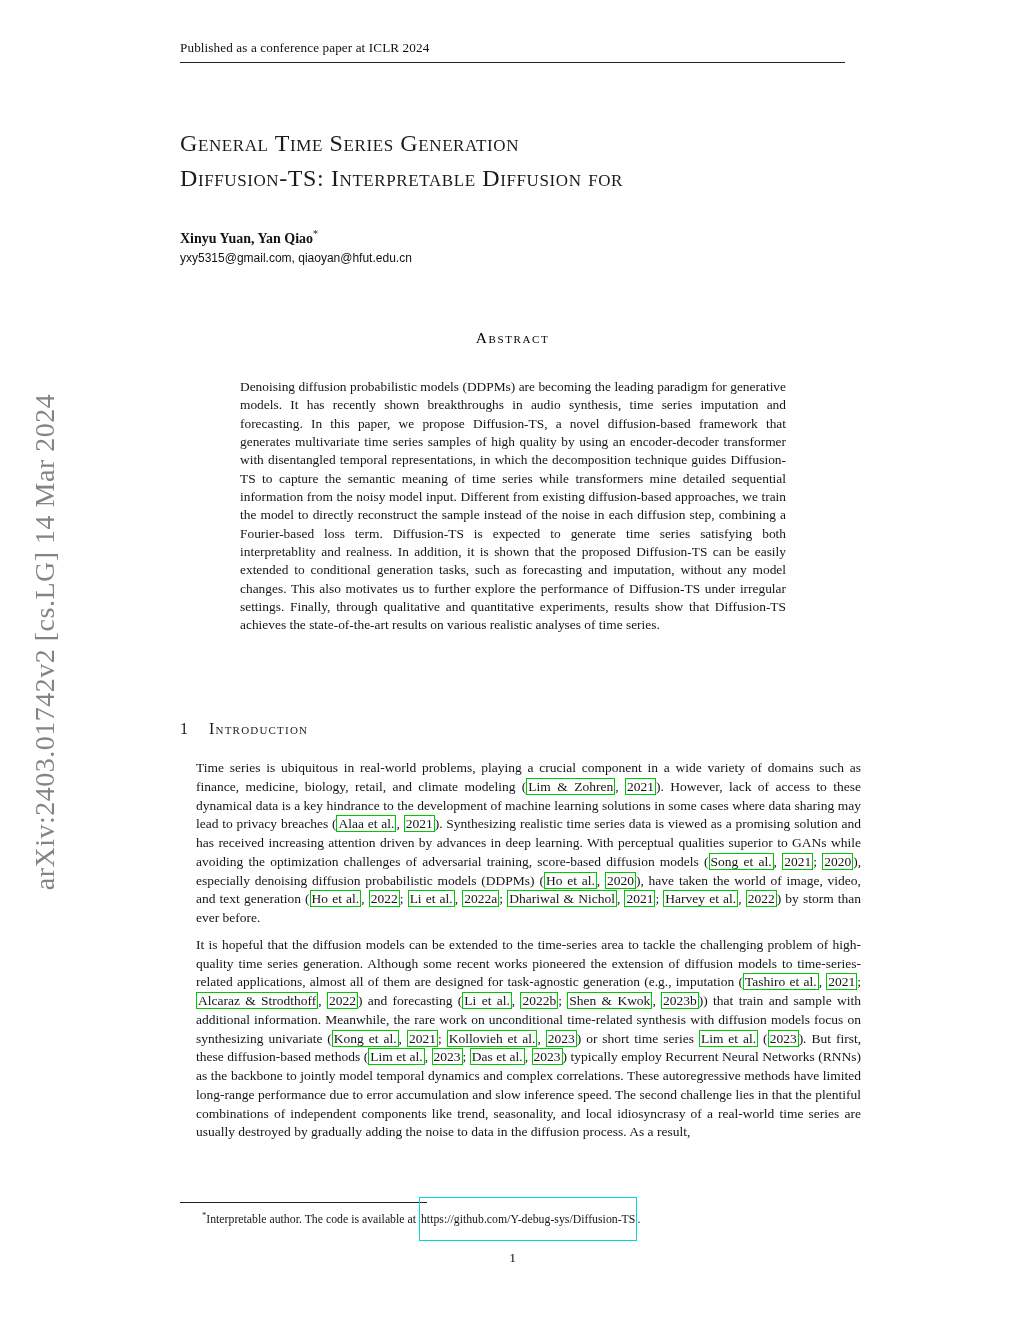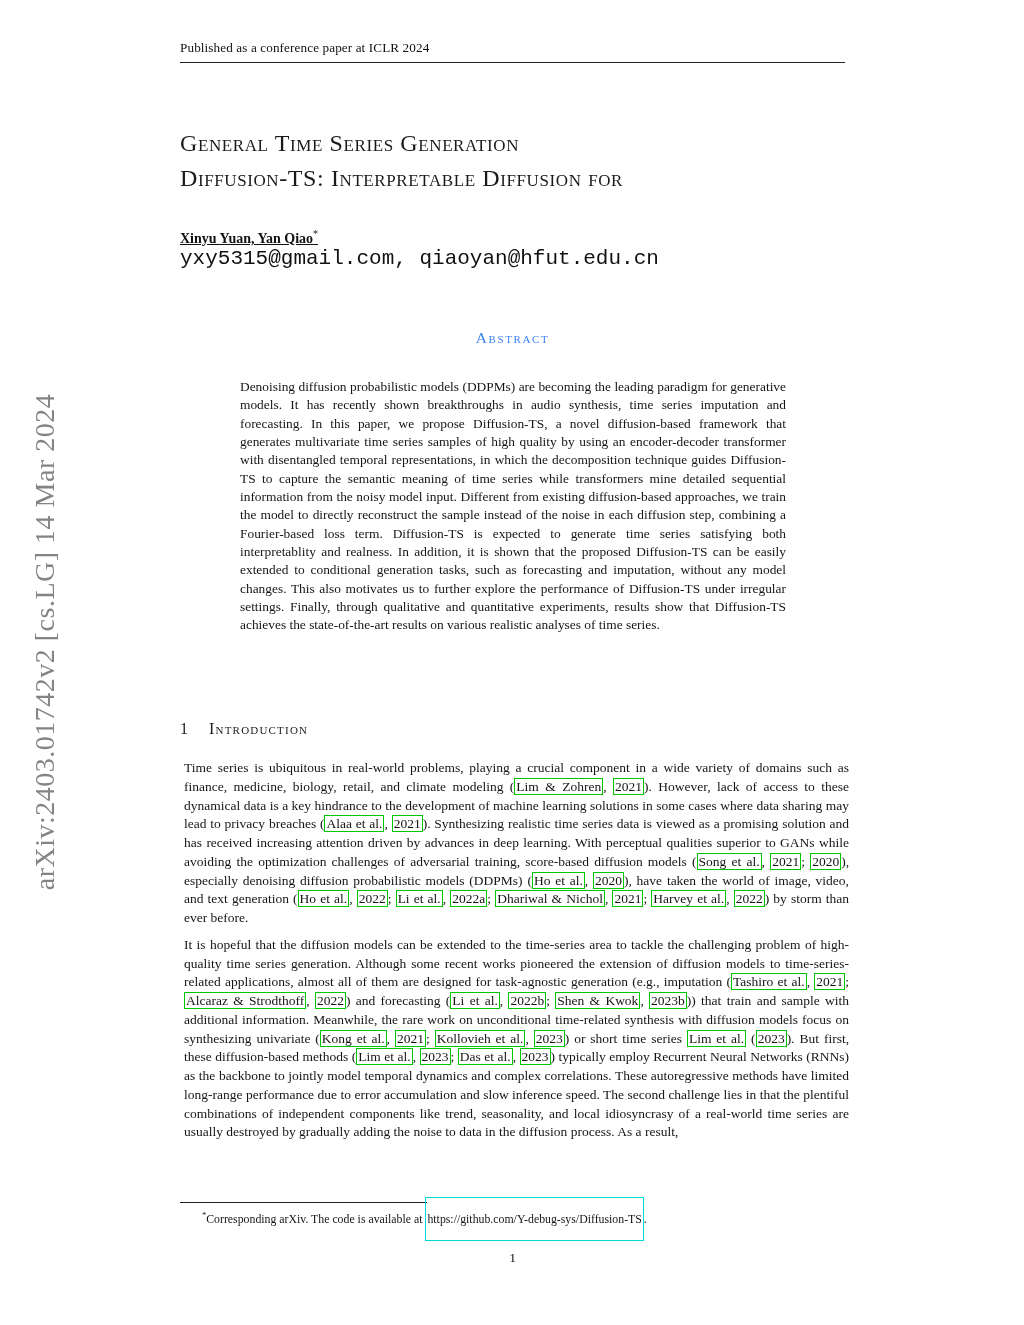--- a/index.html
+++ b/index.html
@@ -56,48 +56,47 @@
   .authors-block {
     position: absolute;
     left: 180px;
     top: 224px;
     width: 665px;
     line-height: 19px;
   }
   .author-names {
     font-size: 14px;
     font-weight: bold;
-    text-decoration: underline;
   }
   .author-mark {
     font-size: 10px;
     vertical-align: super;
     font-weight: normal;
   }
   .author-affiliation {
     font-size: 14px;
   }
   .author-emails {
-    font-family: Liberation Mono, monospace;
-    font-size: 21px;
+    font-family: Liberation Sans, sans-serif;
+    font-size: 12px;
     margin-top: 1px;
     letter-spacing: 0px;
   }
 
   
   .abstract-heading {
     position: absolute;
     left: 180px;
     top: 329px;
     width: 665px;
     text-align: center;
     font-size: 15.5px;
     font-variant: small-caps;
     letter-spacing: 1.6px;
-    color: #3b82f6;
+    color: #000000;
   }
   .abstract-body {
     position: absolute;
     left: 240px;
     top: 370px;
     width: 546px;
     font-size: 13.4px;
     line-height: 18.35px;
     text-align: justify;
     color: #151515;
@@ -115,21 +114,21 @@
   }
   .section-number { margin-right: 21px; }
   .section-label {
     font-variant: small-caps;
     letter-spacing: 1.2px;
   }
 
   
   .body-copy {
     position: absolute;
-    left: 184px;
+    left: 196px;
     top: 759px;
     width: 665px;
     font-size: 13.5px;
     line-height: 18.75px;
     text-align: justify;
     color: #151515;
   }
   .body-copy p { margin: 0 0 8px 0; }
 
   
@@ -218,18 +217,18 @@
     <span class="section-number">1</span><span class="section-label">Introduction</span>
   </div>
 
   <div class="body-copy">
     <p>Time series is ubiquitous in real-world problems, playing a crucial component in a wide variety of domains such as finance, medicine, biology, retail, and climate modeling (<span class="cite-box">Lim &amp; Zohren</span>, <span class="cite-box">2021</span>). However, lack of access to these dynamical data is a key hindrance to the development of machine learning solutions in some cases where data sharing may lead to privacy breaches (<span class="cite-box">Alaa et al.</span>, <span class="cite-box">2021</span>). Synthesizing realistic time series data is viewed as a promising solution and has received increasing attention driven by advances in deep learning. With perceptual qualities superior to GANs while avoiding the optimization challenges of adversarial training, score-based diffusion models (<span class="cite-box">Song et al.</span>, <span class="cite-box">2021</span>; <span class="cite-box">2020</span>), especially denoising diffusion probabilistic models (DDPMs) (<span class="cite-box">Ho et al.</span>, <span class="cite-box">2020</span>), have taken the world of image, video, and text generation (<span class="cite-box">Ho et al.</span>, <span class="cite-box">2022</span>; <span class="cite-box">Li et al.</span>, <span class="cite-box">2022a</span>; <span class="cite-box">Dhariwal &amp; Nichol</span>, <span class="cite-box">2021</span>; <span class="cite-box">Harvey et al.</span>, <span class="cite-box">2022</span>) by storm than ever before.</p>
     <p>It is hopeful that the diffusion models can be extended to the time-series area to tackle the challenging problem of high-quality time series generation. Although some recent works pioneered the extension of diffusion models to time-series-related applications, almost all of them are designed for task-agnostic generation (e.g., imputation (<span class="cite-box">Tashiro et al.</span>, <span class="cite-box">2021</span>; <span class="cite-box">Alcaraz &amp; Strodthoff</span>, <span class="cite-box">2022</span>) and forecasting (<span class="cite-box">Li et al.</span>, <span class="cite-box">2022b</span>; <span class="cite-box">Shen &amp; Kwok</span>, <span class="cite-box">2023b</span>)) that train and sample with additional information. Meanwhile, the rare work on unconditional time-related synthesis with diffusion models focus on synthesizing univariate (<span class="cite-box">Kong et al.</span>, <span class="cite-box">2021</span>; <span class="cite-box">Kollovieh et al.</span>, <span class="cite-box">2023</span>) or short time series <span class="cite-box">Lim et al.</span> (<span class="cite-box">2023</span>). But first, these diffusion-based methods (<span class="cite-box">Lim et al.</span>, <span class="cite-box">2023</span>; <span class="cite-box">Das et al.</span>, <span class="cite-box">2023</span>) typically employ Recurrent Neural Networks (RNNs) as the backbone to jointly model temporal dynamics and complex correlations. These autoregressive methods have limited long-range performance due to error accumulation and slow inference speed. The second challenge lies in that the plentiful combinations of independent components like trend, seasonality, and local idiosyncrasy of a real-world time series are usually destroyed by gradually adding the noise to data in the diffusion process. As a result,</p>
   </div>
 
   <div class="footnote-rule"></div>
   <div class="footnote">
-    <span class="footnote-mark">*</span><span>Corresponding arXiv. The code is available at </span><span class="url-box">https://github.com/Y-debug-sys/Diffusion-TS</span><span>.</span>
+    <span class="footnote-mark">*</span><span>Interpretable author. The code is available at </span><span class="url-box">https://github.com/Y-debug-sys/Diffusion-TS</span><span>.</span>
   </div>
 
   <div class="page-number">1</div>
 
 </div>
 
 </body></html>

